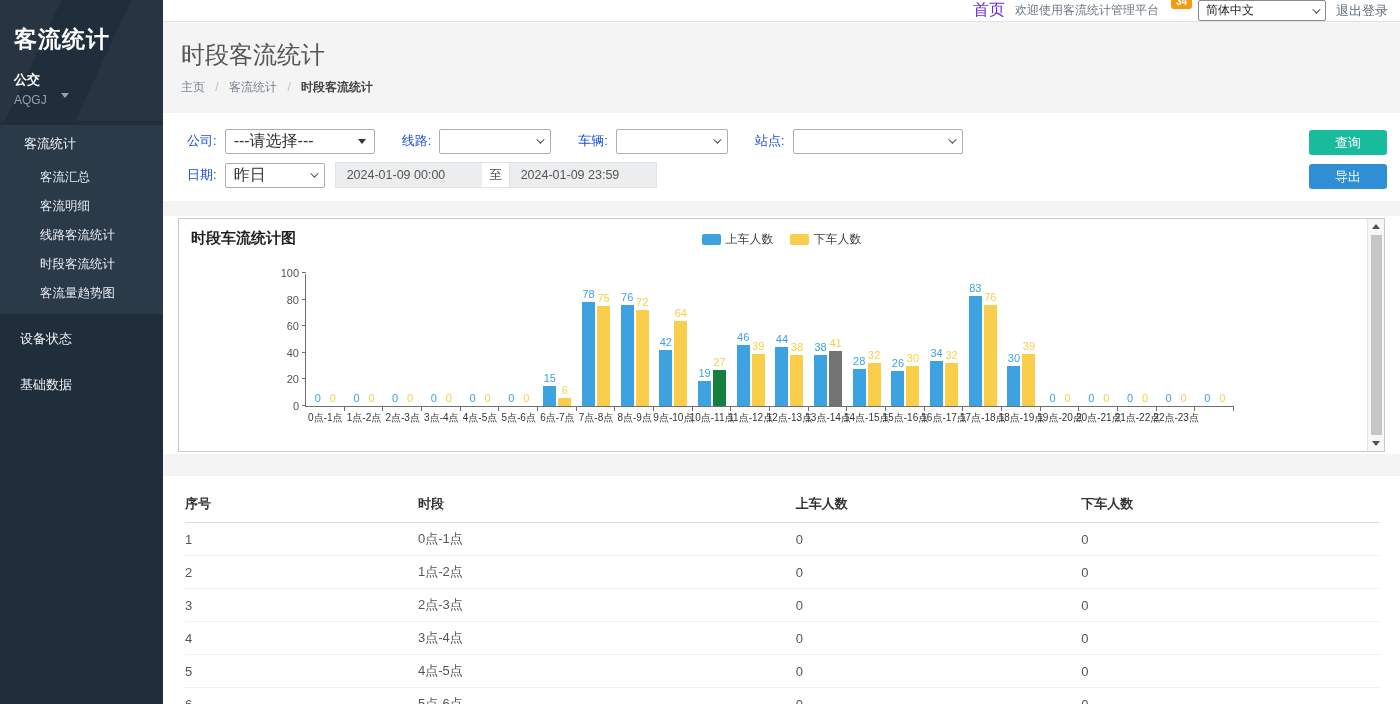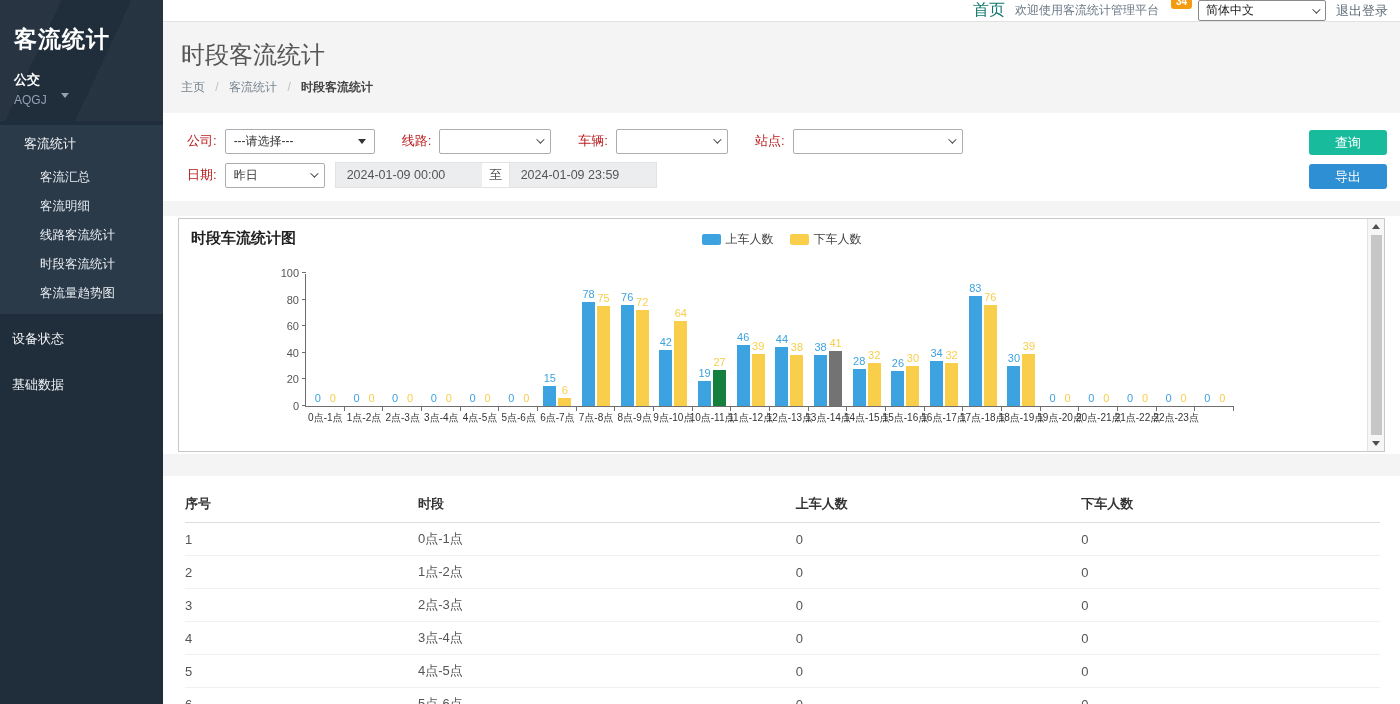--- a/index.html
+++ b/index.html
@@ -11,52 +11,52 @@
   .sidebar { width:163px; flex:0 0 163px; background:#202d3b; color:#fff; height:704px; position:relative; }
   .sidebar-head { padding:24px 14px 14px; position:relative;
     background:linear-gradient(115deg, rgba(255,255,255,.035) 0 28%, transparent 28% 60%, rgba(255,255,255,.03) 60% 100%); }
   .brand { font-size:23px; font-weight:bold; letter-spacing:1px; color:#fff; }
   .org { margin-top:16px; font-size:13px; font-weight:bold; color:#fff; }
   .account { margin-top:4px; font-size:12px; color:#93a1b1; display:flex; align-items:flex-start; gap:14px; cursor:pointer; }
   .caret-down { width:0; height:0; border-left:4px solid transparent; border-right:4px solid transparent; border-top:5px solid #93a1b1; display:inline-block; }
   .nav { margin-top:4px; }
   .nav-section-open { background:#2b3a49; padding-bottom:6px; }
   .nav-head { padding:10px 0 10px 24px; font-size:13px; color:#f2f5f8; cursor:pointer; }
-  .nav-head.lone { padding:12px 0 12px 12px; margin-top:4px; }
+  .nav-head.lone { padding:12px 0 12px 20px; margin-top:4px; }
   .nav-subitem { padding:6px 0 6px 40px; font-size:12.5px; color:#e8edf2; cursor:pointer; }
 
   
   .main { flex:1; display:flex; flex-direction:column; background:#f4f4f4; }
   .topbar { height:40px; background:#fff; border-bottom:1px solid #e2e2e2;
     display:flex; align-items:center; justify-content:flex-end; gap:10px; padding-right:12px; }
-  .home-link { color:#0f766e; font-size:16px; cursor:pointer; }
+  .home-link { color:#6d28d9; font-size:16px; cursor:pointer; }
   .welcome { color:#6a7886; font-size:12px; }
   .badge { background:#f39c12; color:#fff; font-size:10px; font-weight:bold; padding:2px 5px; border-radius:3px;
     position:relative; top:-9px; margin:0 -4px 0 2px; }
   .lang-select { width:128px; height:21px; background:#fff; border:1px solid #8a8a8a; border-radius:2px;
     display:flex; align-items:center; justify-content:space-between; padding:0 7px; font-size:12px; color:#222; cursor:pointer; }
   .chev { width:6px; height:6px; border-right:1.6px solid #444; border-bottom:1.6px solid #444;
     transform:rotate(45deg) translateY(-2px); display:inline-block; }
   .logout { color:#5d6b78; font-size:13px; cursor:pointer; white-space:nowrap; }
 
   .heading { padding:17px 20px 0 18px; }
   .page-title { font-size:24px; font-weight:normal; color:#565656; }
   .breadcrumb { margin-top:8px; padding-bottom:17px; font-size:12px; color:#b3b3b3; }
   .breadcrumb .bc-link { color:#76838f; cursor:pointer; }
   .breadcrumb .bc-sep { margin:0 7px; color:#c0c0c0; }
   .breadcrumb .bc-current { color:#444; font-weight:bold; }
 
   
   .filter-panel { background:#fff; padding:15px 0 13px 24px; position:relative; margin-bottom:15px; }
   .f-row { display:flex; align-items:center; height:26px; }
   .f-row + .f-row { margin-top:8px; }
-  .f-label { font-size:13px; color:#b91c1c; margin-right:8px; white-space:nowrap; }
+  .f-label { font-size:13px; color:#1d4ed8; margin-right:8px; white-space:nowrap; }
   .f-group { display:flex; align-items:center; margin-right:27px; }
   .sel { height:25px; background:#fff; border:1px solid #abadb3; border-radius:2px;
-    display:flex; align-items:center; justify-content:space-between; padding:0 8px; font-size:12px; color:#333; cursor:pointer; }
+    display:flex; align-items:center; justify-content:space-between; padding:0 8px; font-size:16px; color:#333; cursor:pointer; }
   .sel-company { width:150px; }
   .sel-line, .sel-vehicle { width:112px; }
   .sel-station { width:170px; }
   .sel-preset { width:100px; }
   .tri-down { width:0; height:0; border-left:4px solid transparent; border-right:4px solid transparent; border-top:5px solid #333; }
   .date-input { width:148px; height:26px; background:#ebedef; border:1px solid #e3e3e3; color:#555; font-size:12.5px;
     display:flex; align-items:center; padding:0 11px; margin-left:10px; }
   .date-sep { width:28px; height:26px; background:#fff; border:1px solid #e3e3e3; border-left:none; border-right:none;
     display:flex; align-items:center; justify-content:center; font-size:13px; color:#555; margin:0 -1px; }
   .date-input.second { margin-left:0; }

